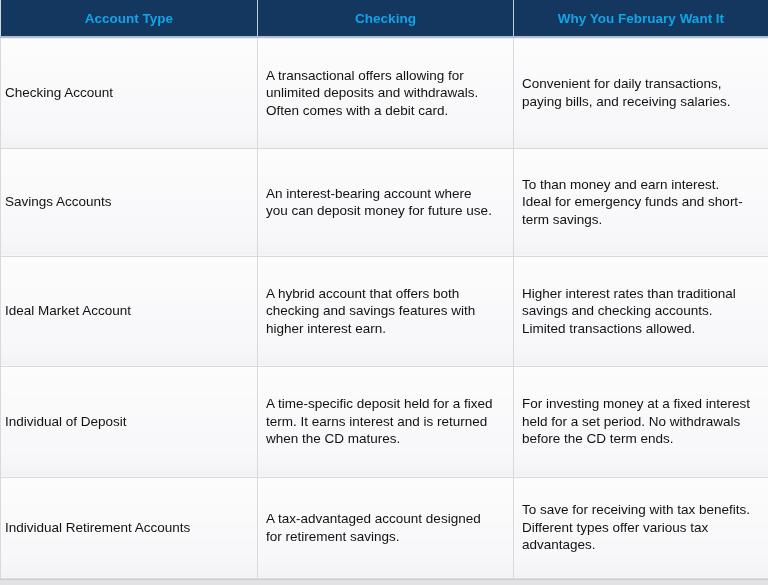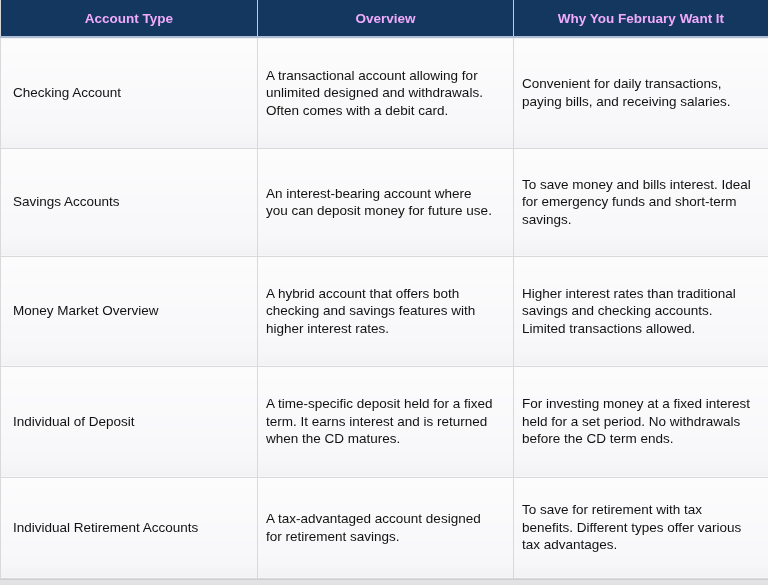--- a/index.html
+++ b/index.html
@@ -20,21 +20,21 @@
     background: #fafafa;
     border-left: 1px solid #d6d6da;
     border-right: 1px solid #d6d6da;
     border-bottom: 1px solid #c9c9ce;
   }
   col.c1 { width: 257px; }
   col.c2 { width: 256px; }
   col.c3 { width: 255px; }
   thead th {
     background: #14375F;
-    color: #f0abfc;
+    color: #0ea5e9;
     font-size: 13.5px;
     font-weight: bold;
     height: 36px;
     text-align: center;
     vertical-align: middle;
     border-left: 1px solid #c3cad4;
     border-right: 1px solid #c3cad4;
     border-bottom: 2px solid #aebdd0;
     padding: 0 4px;
   }
@@ -43,21 +43,21 @@
   tbody td {
     font-size: 13.5px;
     line-height: 17.5px;
     color: #121212;
     vertical-align: middle;
     text-align: left;
     border: 1px solid #d9d9dc;
     padding: 8px 16px 8px 8px;
     background: linear-gradient(180deg, #fcfcfd 0%, #f7f7f9 85%, #f2f2f4 100%);
   }
-  tbody td.type-cell { padding-left: 12px; padding-right: 10px; }
+  tbody td.type-cell { padding-left: 4px; padding-right: 10px; }
   tbody tr.r1 { height: 111px; }
   tbody tr.r2 { height: 108px; }
   tbody tr.r3 { height: 110px; }
   tbody tr.r4 { height: 111px; }
   tbody tr.r5 { height: 101px; }
   .bottom-strip {
     width: 768px;
     height: 7px;
     background: #e2e2e5;
     border-top: 1px solid #cfcfd3;
@@ -69,45 +69,45 @@
 
 <table class="account-table">
   <colgroup>
     <col class="c1">
       <col class="c2">
       <col class="c3">
   </colgroup>
   <thead>
     <tr>
       <th>Account Type</th>
-      <th>Overview</th>
+      <th>Checking</th>
       <th>Why You February Want It</th>
     </tr>
   </thead>
   <tbody>
     <tr class="r1">
       <td class="type-cell">Checking Account</td>
-      <td>A transactional account allowing for unlimited designed and withdrawals. Often comes with a debit card.</td>
+      <td>A transactional offers allowing for unlimited deposits and withdrawals. Often comes with a debit card.</td>
       <td>Convenient for daily transactions, paying bills, and receiving salaries.</td>
     </tr>
     <tr class="r2">
       <td class="type-cell">Savings Accounts</td>
       <td>An interest-bearing account where you can deposit money for future use.</td>
-      <td>To save money and bills interest. Ideal for emergency funds and short-term savings.</td>
+      <td>To than money and earn interest. Ideal for emergency funds and short-term savings.</td>
     </tr>
     <tr class="r3">
-      <td class="type-cell">Money Market Overview</td>
-      <td>A hybrid account that offers both checking and savings features with higher interest rates.</td>
+      <td class="type-cell">Ideal Market Account</td>
+      <td>A hybrid account that offers both checking and savings features with higher interest earn.</td>
       <td>Higher interest rates than traditional savings and checking accounts. Limited transactions allowed.</td>
     </tr>
     <tr class="r4">
       <td class="type-cell">Individual of Deposit</td>
       <td>A time-specific deposit held for a fixed term. It earns interest and is returned when the CD matures.</td>
       <td>For investing money at a fixed interest held for a set period. No withdrawals before the CD term ends.</td>
     </tr>
     <tr class="r5">
       <td class="type-cell">Individual Retirement Accounts</td>
       <td>A tax-advantaged account designed for retirement savings.</td>
-      <td>To save for retirement with tax benefits. Different types offer various tax advantages.</td>
+      <td>To save for receiving with tax benefits. Different types offer various tax advantages.</td>
     </tr>
   </tbody>
 </table>
 <div class="bottom-strip"></div>
 
 </body></html>

